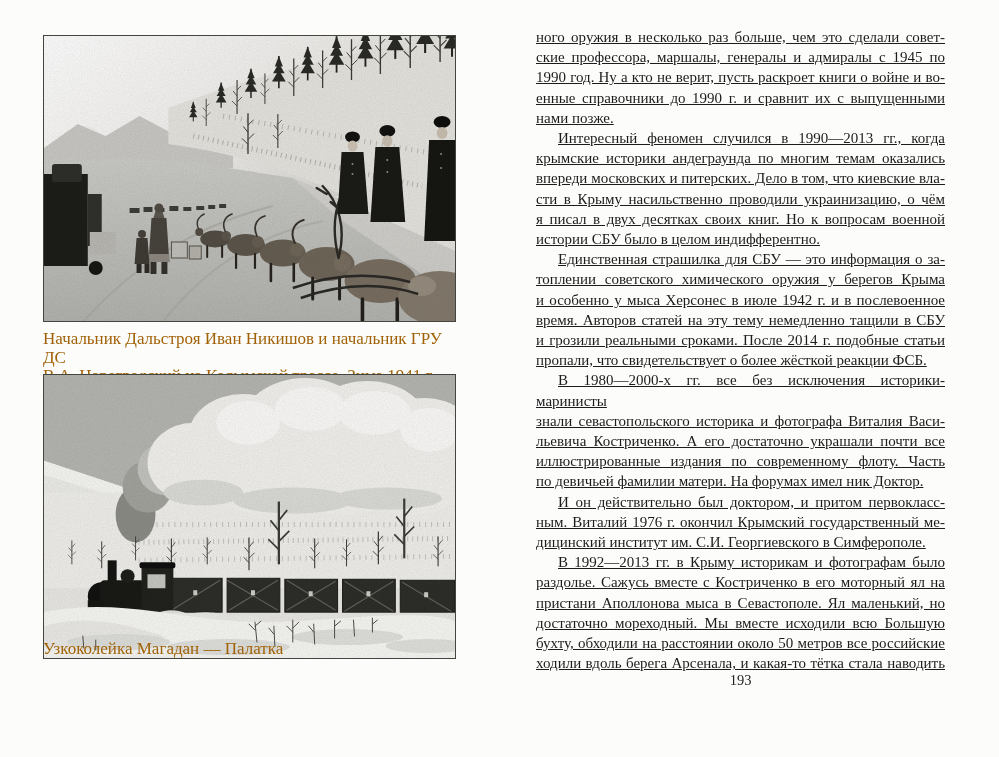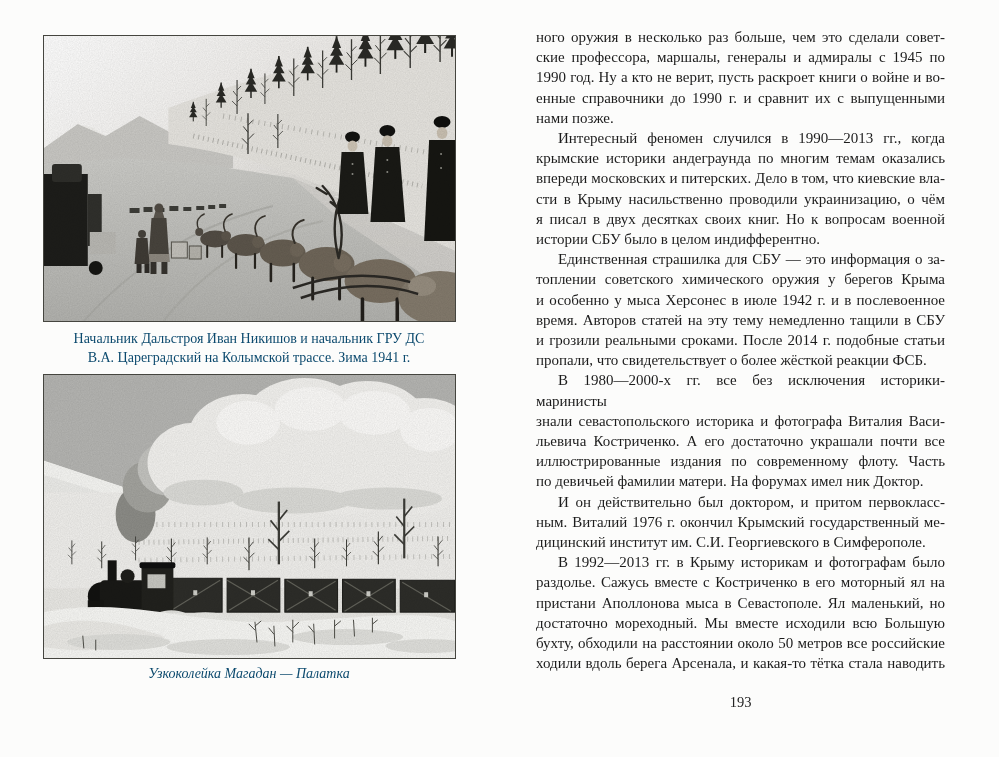--- a/index.html
+++ b/index.html
@@ -11,38 +11,39 @@
   }
   .page{position:absolute;inset:0;}
   
   .photo-frame{
     position:absolute;box-sizing:border-box;
     border:1px solid #45453f;background:#e9e8e4;
   }
   .photo-frame svg{display:block;width:100%;height:100%;}
   .caption{
     position:absolute;left:43px;width:412px;
-    text-align:center;font-size:14px;line-height:18.5px;color:#0c4a6e;
+    font-size:17px;line-height:18.5px;color:#a16207;
   }
   
   .text-col{
     position:absolute;left:536px;top:27px;width:409px;
     font-size:15px;
+    text-decoration:underline;
   }
   .para{margin:0;}
   .line{
     line-height:20.2px;
     text-align:justify;
     -moz-text-align-last:justify;
     text-align-last:justify;
   }
   .line.last{text-align-last:left;-moz-text-align-last:left;}
   .line.indent{text-indent:22px;}
   .pageno{
-    position:absolute;left:536px;top:694px;width:409px;
+    position:absolute;left:536px;top:672px;width:409px;
     text-align:center;font-size:14.5px;color:#232323;
   }
 </style>
 </head>
 <body>
 
 <div class="page">
 
   <div>
 
@@ -350,21 +351,21 @@
           <path d="M292,264 L292,246 M292,252 L298,247"></path>
           <path d="M312,262 L311,246"></path>
           <path d="M330,258 L330,244 M330,250 L335,246"></path>
           <path d="M40,274 L39,262 M52,276 L52,266"></path>
         </g>
 
         <rect x="0" y="0" width="413" height="284" filter="url(#grain2)"></rect>
       </svg>
     </div>
 
-    <div class="caption" style="top:665px;font-style:italic;">
+    <div class="caption" style="top:640px;">
       <div>Узкоколейка Магадан — Палатка</div>
     </div>
   </div>
 
   <div>
     <div class="text-col">
         <div class="para">
           <div class="line">ного оружия в несколько раз больше, чем это сделали совет-</div>
           <div class="line">ские профессора, маршалы, генералы и адмиралы с 1945 по</div>
           <div class="line">1990 год. Ну а кто не верит, пусть раскроет книги о войне и во-</div>

